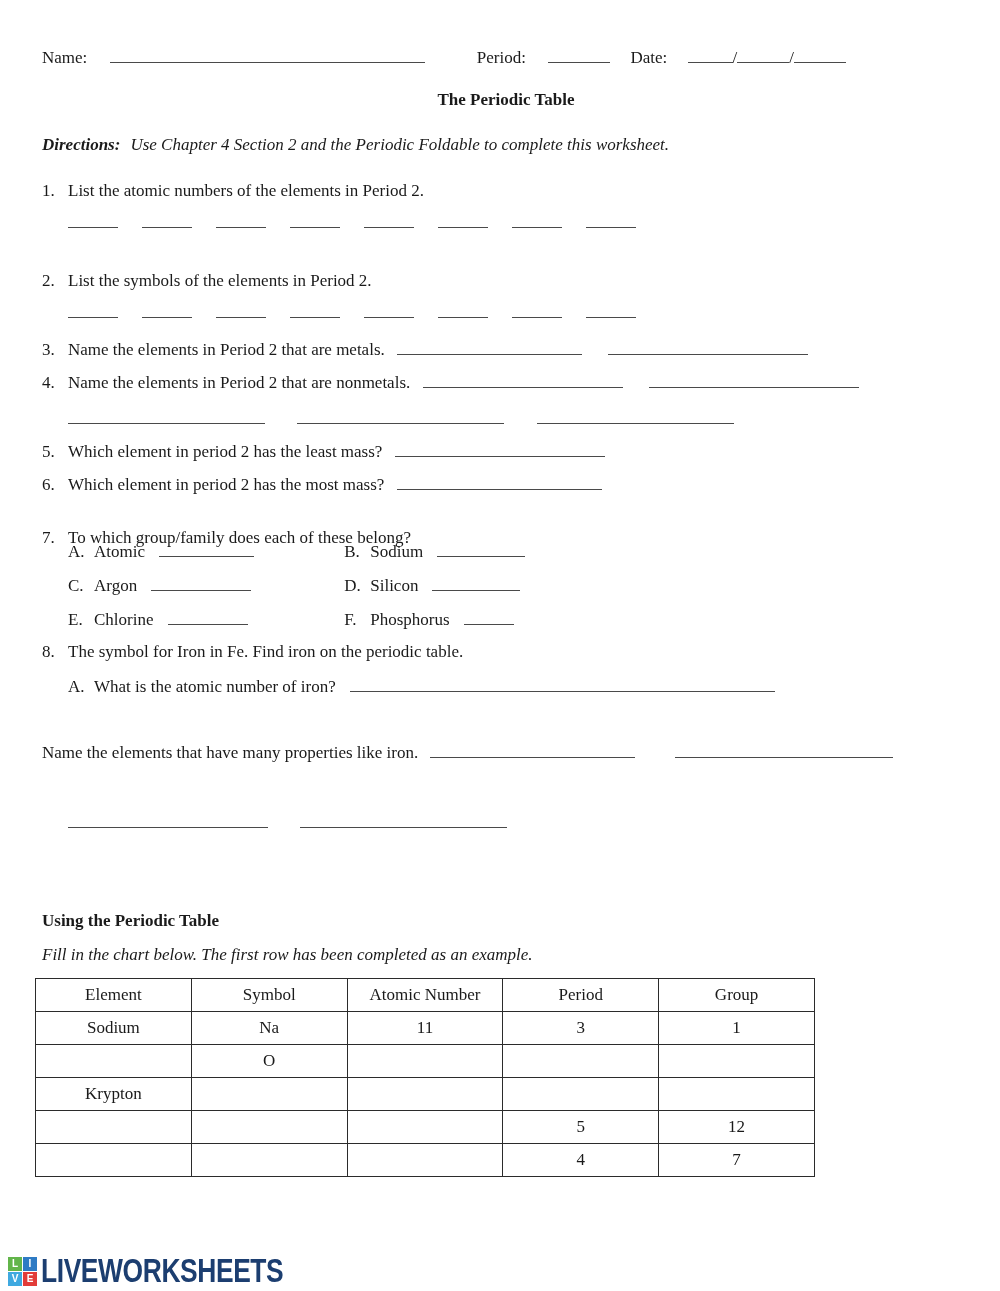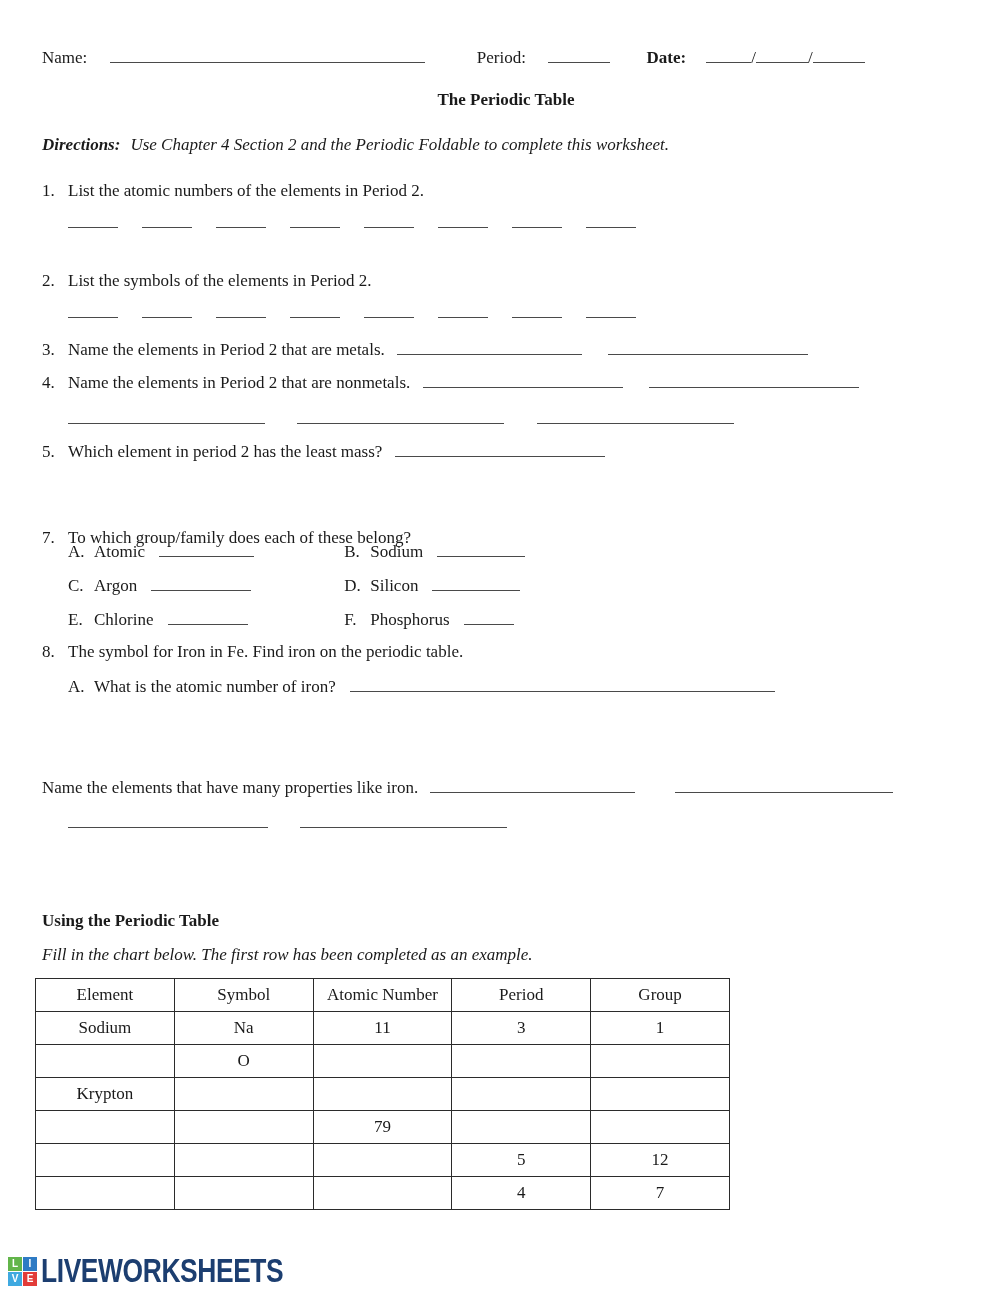--- a/index.html
+++ b/index.html
@@ -32,28 +32,28 @@
   .italic{font-style:italic;}
   
   .w45{width:45px;} .w50{width:50px;} .w52{width:52px;} .w62{width:62px;}
   .w80{width:80px;} .w88{width:88px;} .w95{width:95px;} .w100{width:100px;}
   .w185{width:185px;} .w197{width:197px;} .w200{width:200px;} .w205{width:205px;}
   .w207{width:207px;} .w210{width:210px;} .w218{width:218px;} .w315{width:315px;}
   .w425{width:425px;}
   .gap8{margin-left:8px;} .gap10{margin-left:10px;} .gap22{margin-left:22px;}
   .gap24{margin-right:24px;} .gap28{margin-left:28px;} .gap35{margin-left:35px;}
   .hdr-label{margin-right:10px;}
-  .mL48{margin-left:48px;} .mL28{margin-left:32px;font-weight:bold;} .mL8{margin-left:8px;} .mL6{margin-left:6px;}
+  .mL48{margin-left:48px;} .mL28{margin-left:16px;} .mL8{margin-left:8px;} .mL6{margin-left:6px;}
   .q7-item{display:inline-block;}
   .q7-col1{width:272px;}
   .q7-name{margin-right:6px;}
   
   table.fill-chart{
     border-collapse:collapse;
-    width:695px;
+    width:780px;
     table-layout:fixed;
   }
   .fill-chart th,.fill-chart td{
     border:1.6px solid #2b2b2b;
     height:32px;
     text-align:center;
     vertical-align:middle;
     font-weight:normal;
     font-size:17px;
     padding:0;
@@ -132,20 +132,24 @@
     <span class="blank w197"></span>
     <span class="blank w207 gap28"></span>
     <span class="blank w197 gap28"></span>
   </div>
 
   <div class="abs" style="top:441px;">
     <span class="qnum">5.</span><span>Which element in period 2 has the least mass?</span>
     <span class="blank w210 gap8"></span>
   </div>
 
+  <div class="abs" style="top:474px;">
+    <span class="qnum">6.</span><span>Which element in period 2 has the most mass?</span>
+    <span class="blank w205 gap8"></span>
+  </div>
 
   <div class="abs" style="top:508px;margin-top:20px;">
     <span class="qnum">7.</span><span>To which group/family does each of these belong?</span>
   </div>
   <div class="abs indent" style="top:541px;">
     <span class="q7-item q7-col1">
       <span class="sub-letter">A.</span><span class="q7-name">Atomic</span><span class="blank w95 gap8"></span>
     </span>
     <span class="q7-item">
       <span class="sub-letter">B.</span><span class="q7-name">Sodium</span><span class="blank w88 gap8"></span>
@@ -168,21 +172,21 @@
     </span>
   </div>
 
   <div class="abs" style="top:642px;">
     <span class="qnum">8.</span><span>The symbol for Iron in Fe.  Find iron on the periodic table.</span>
   </div>
   <div class="abs indent" style="top:676px;">
     <span class="sub-letter">A.</span><span>What is the atomic number of iron?</span>
     <span class="blank w425 gap10"></span>
   </div>
-  <div class="abs" style="top:777px;">
+  <div class="abs" style="top:742px;">
     <span>Name the elements that have many properties like iron.</span>
     <span class="blank w205 gap8"></span>
     <span class="blank w218 gap35"></span>
   </div>
   <div class="abs indent" style="top:812px;">
     <span class="blank w200"></span>
     <span class="blank w207 gap28"></span>
   </div>
 
   <div class="abs bold-head" style="top:911px;">Using the Periodic Table</div>
@@ -210,27 +214,20 @@
         <td></td>
         <td>O</td>
         <td></td>
         <td></td>
         <td></td>
       </tr>
       <tr>
         <td>Krypton</td>
         <td></td>
         <td></td>
-        <td></td>
-        <td></td>
-      </tr>
-      <tr>
-        <td></td>
-        <td></td>
-        <td>79</td>
         <td></td>
         <td></td>
       </tr>
       <tr>
         <td></td>
         <td></td>
         <td></td>
         <td>5</td>
         <td>12</td>
       </tr>

